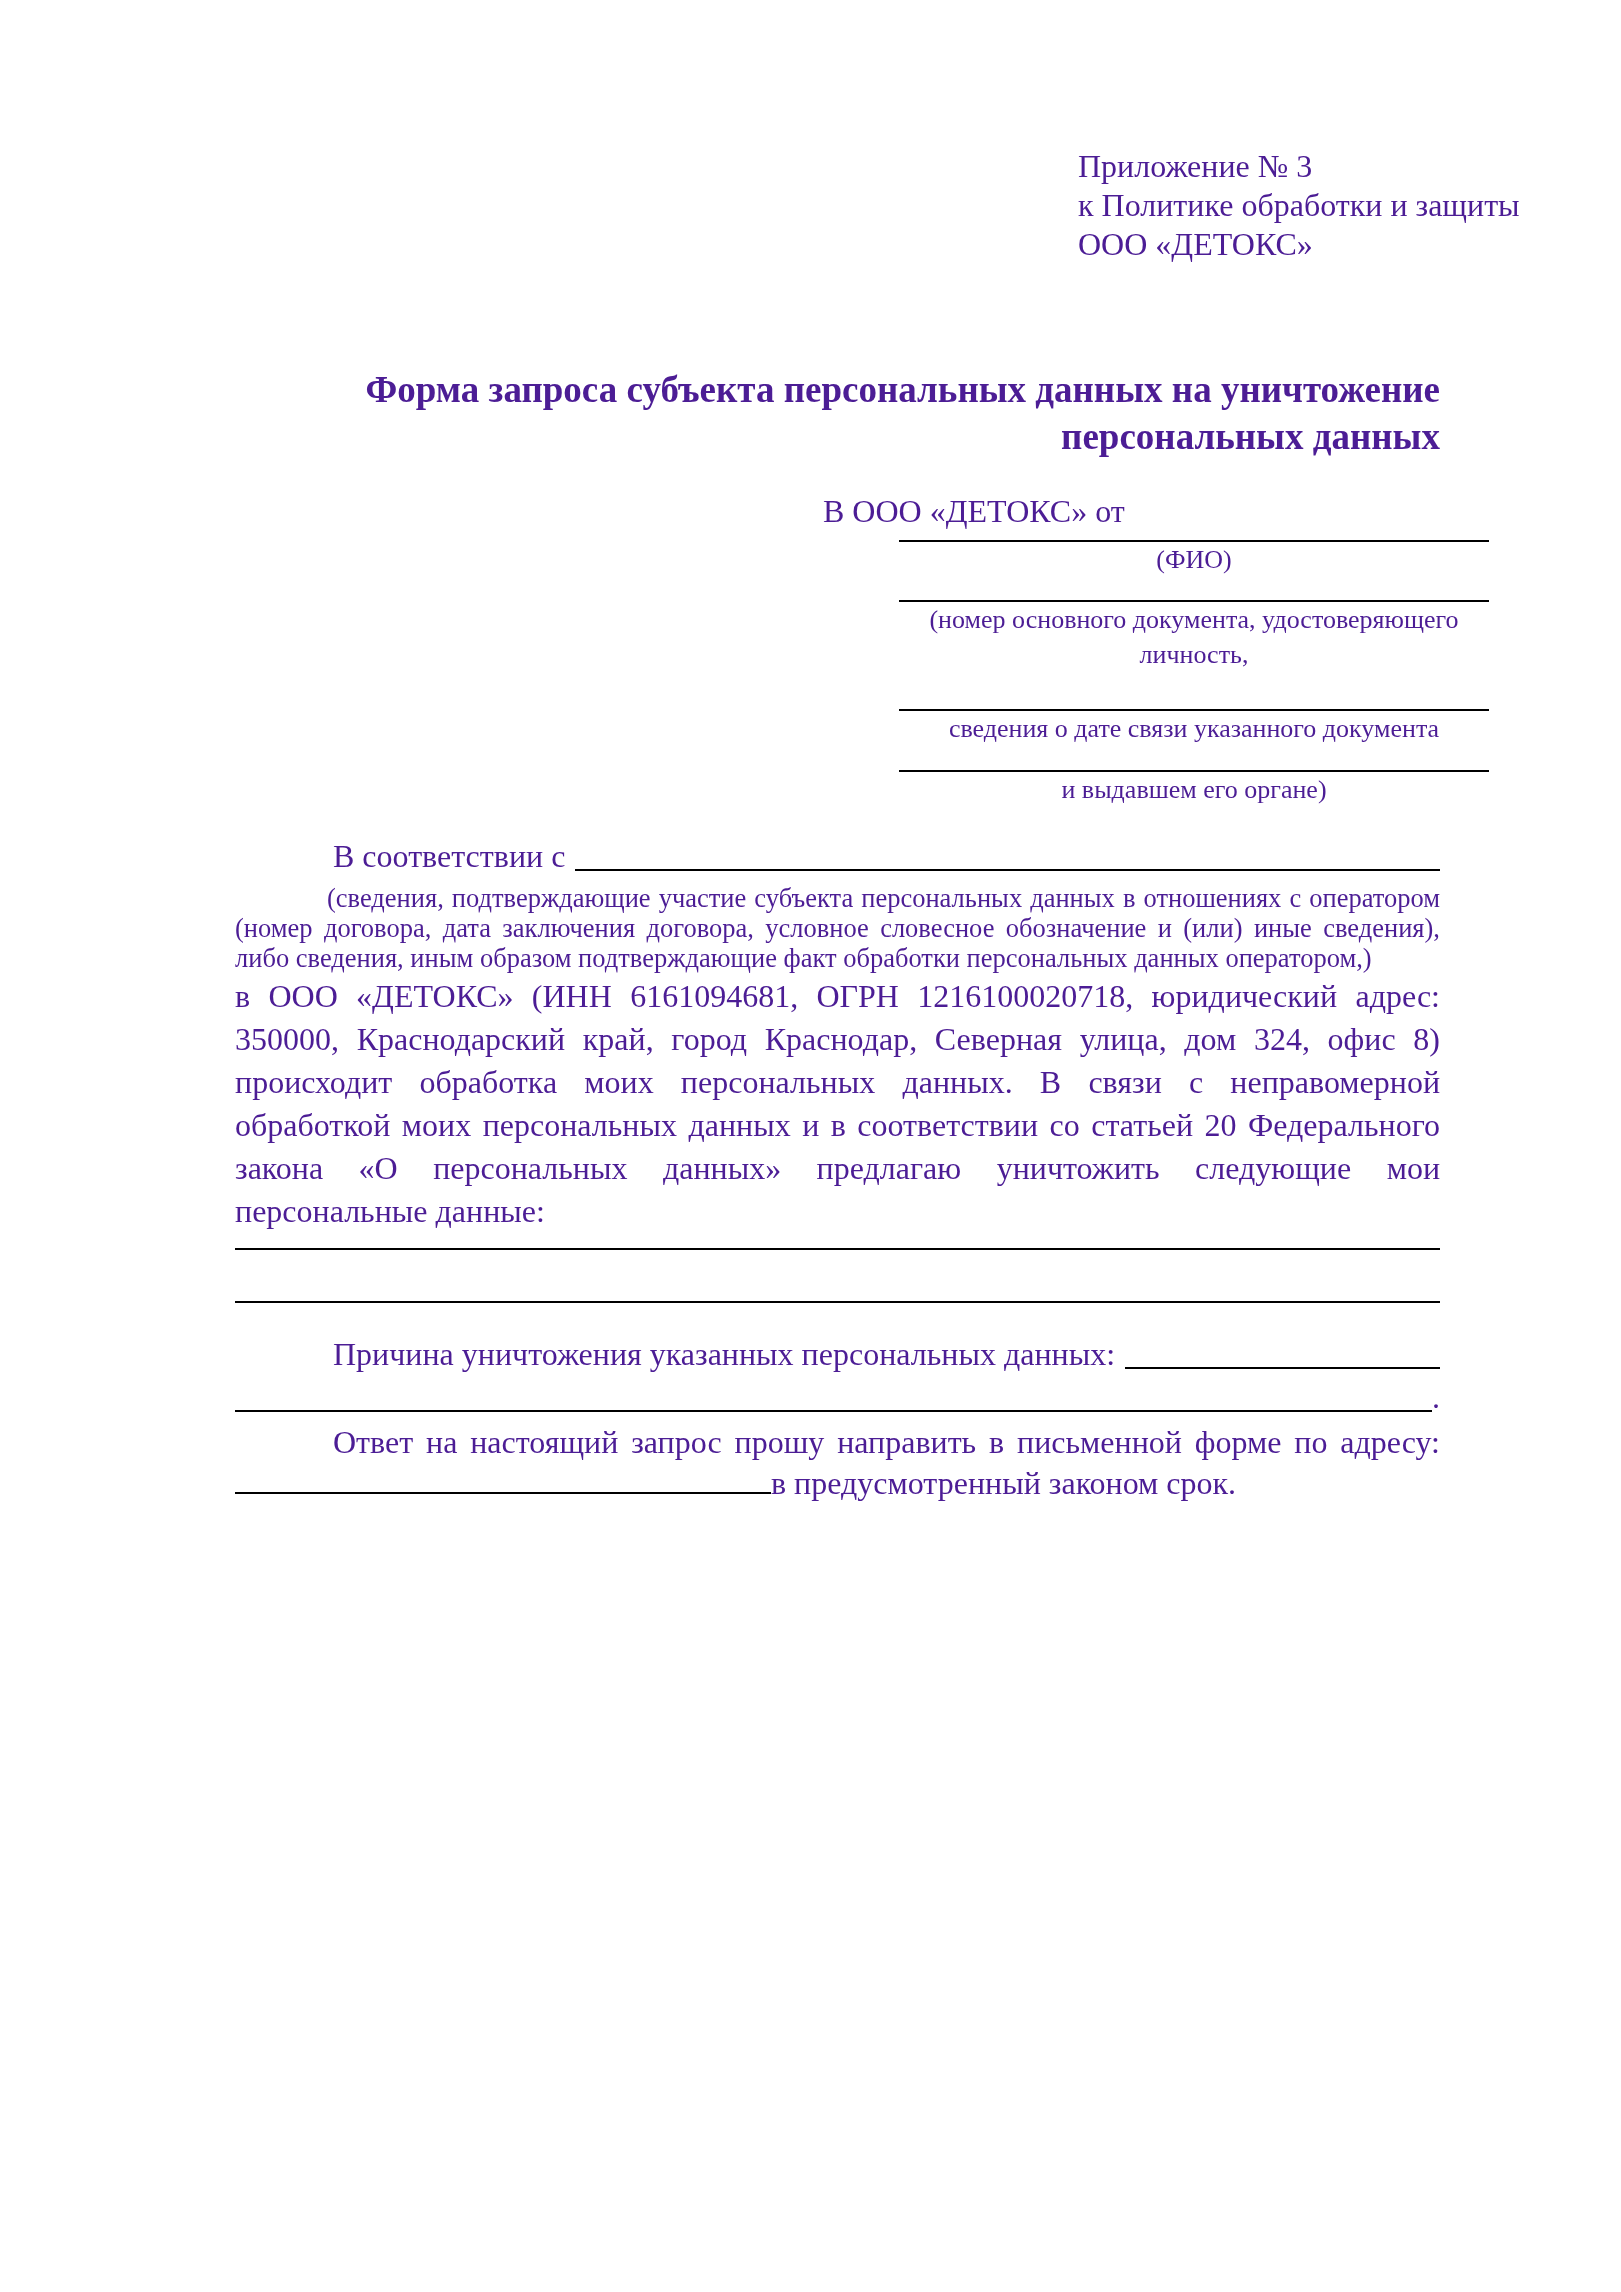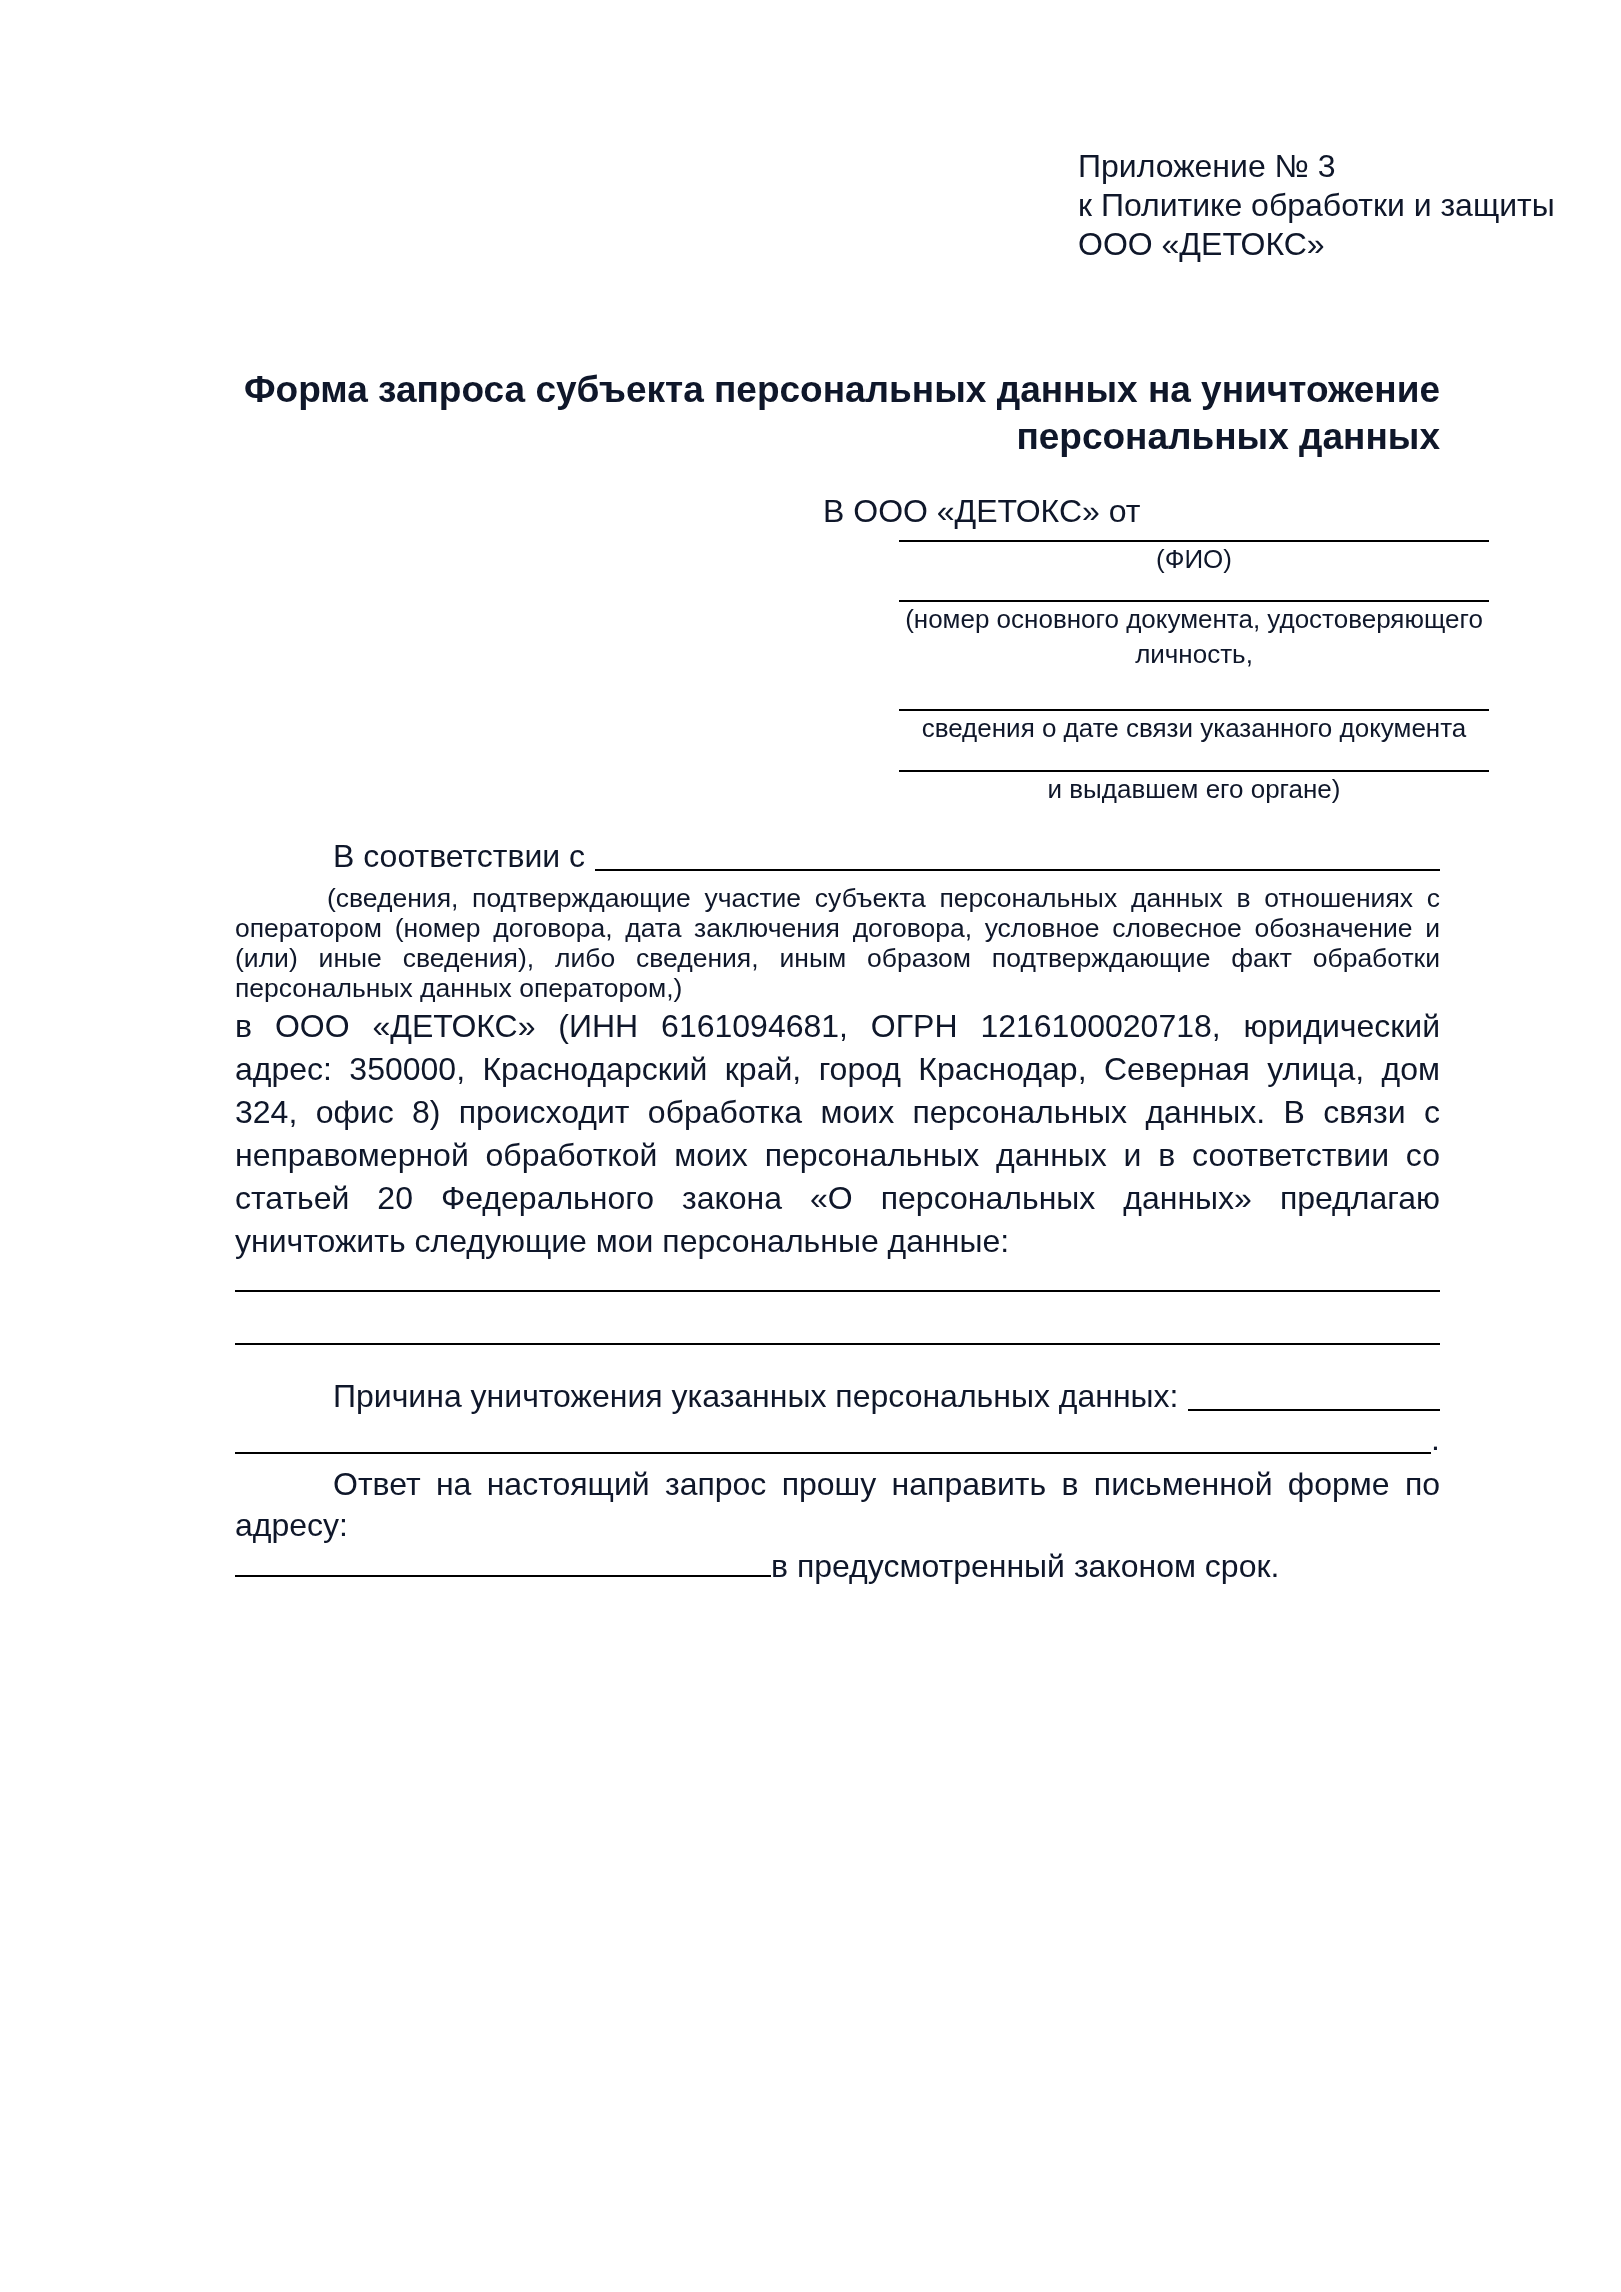--- a/index.html
+++ b/index.html
@@ -1,22 +1,22 @@
 <!DOCTYPE html>
 <html lang="ru"><head>
 <meta charset="utf-8">
 <style>
   html,body{margin:0;padding:0;background:#ffffff;}
   .page{
     position:relative;
     width:1558px;
     height:2293px;
     background:#ffffff;
-    color:#0f172a;
-    font-family:Liberation Sans, sans-serif;
+    color:#4c1d95;
+    font-family:Liberation Serif, serif;
     overflow:hidden;
     box-sizing:border-box;
   }
   .appendix{
     padding-top:147px;
     margin-left:1078px;
     font-size:32px;
     line-height:39px;
   }
   .doc-title{
@@ -61,21 +61,21 @@
     margin-bottom:5.9px;
   }
   .note{
     margin:5.9px 0 0 0;
     font-size:26.5px;
     line-height:30px;
     text-align:justify;
     text-indent:92px;
   }
   .body-par{
-    margin:2px 0 12px 0;
+    margin:2px 0 0 0;
     line-height:43px;
     text-align:justify;
   }
   .blank-line{border-bottom:2.9px solid #000;}
   .bl1{height:15.7px;}
   .bl2{height:51px;}
   .reason{
     margin-top:31px;
     display:flex;
     line-height:41px;

